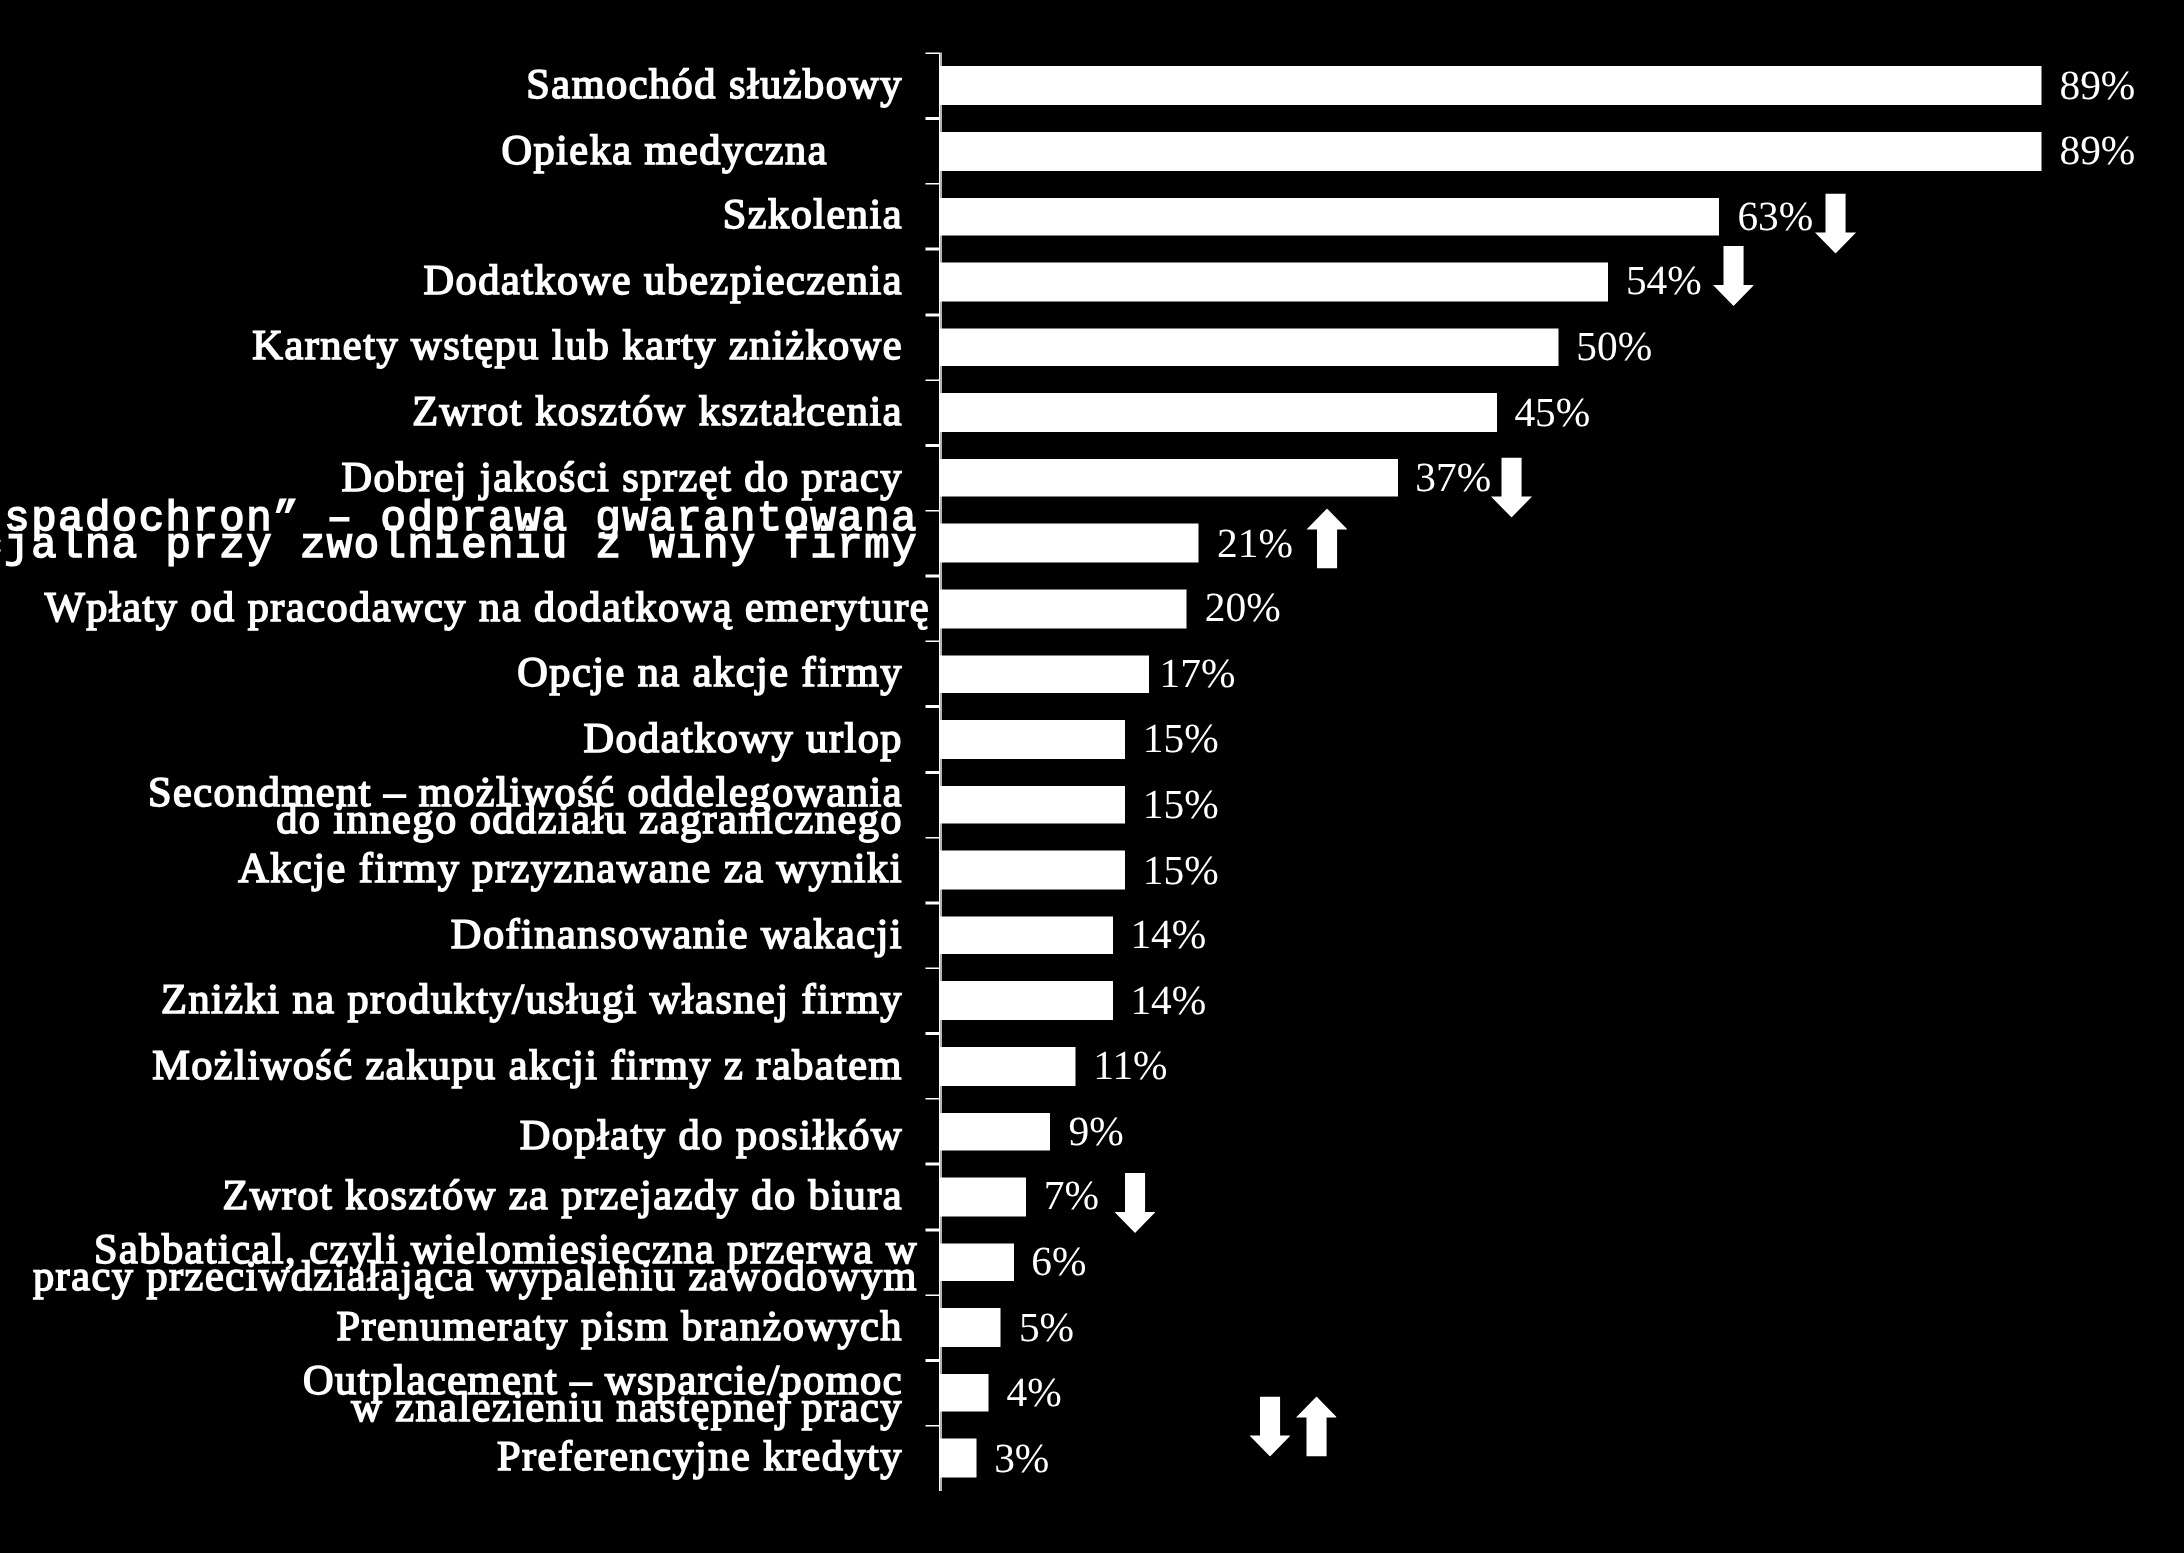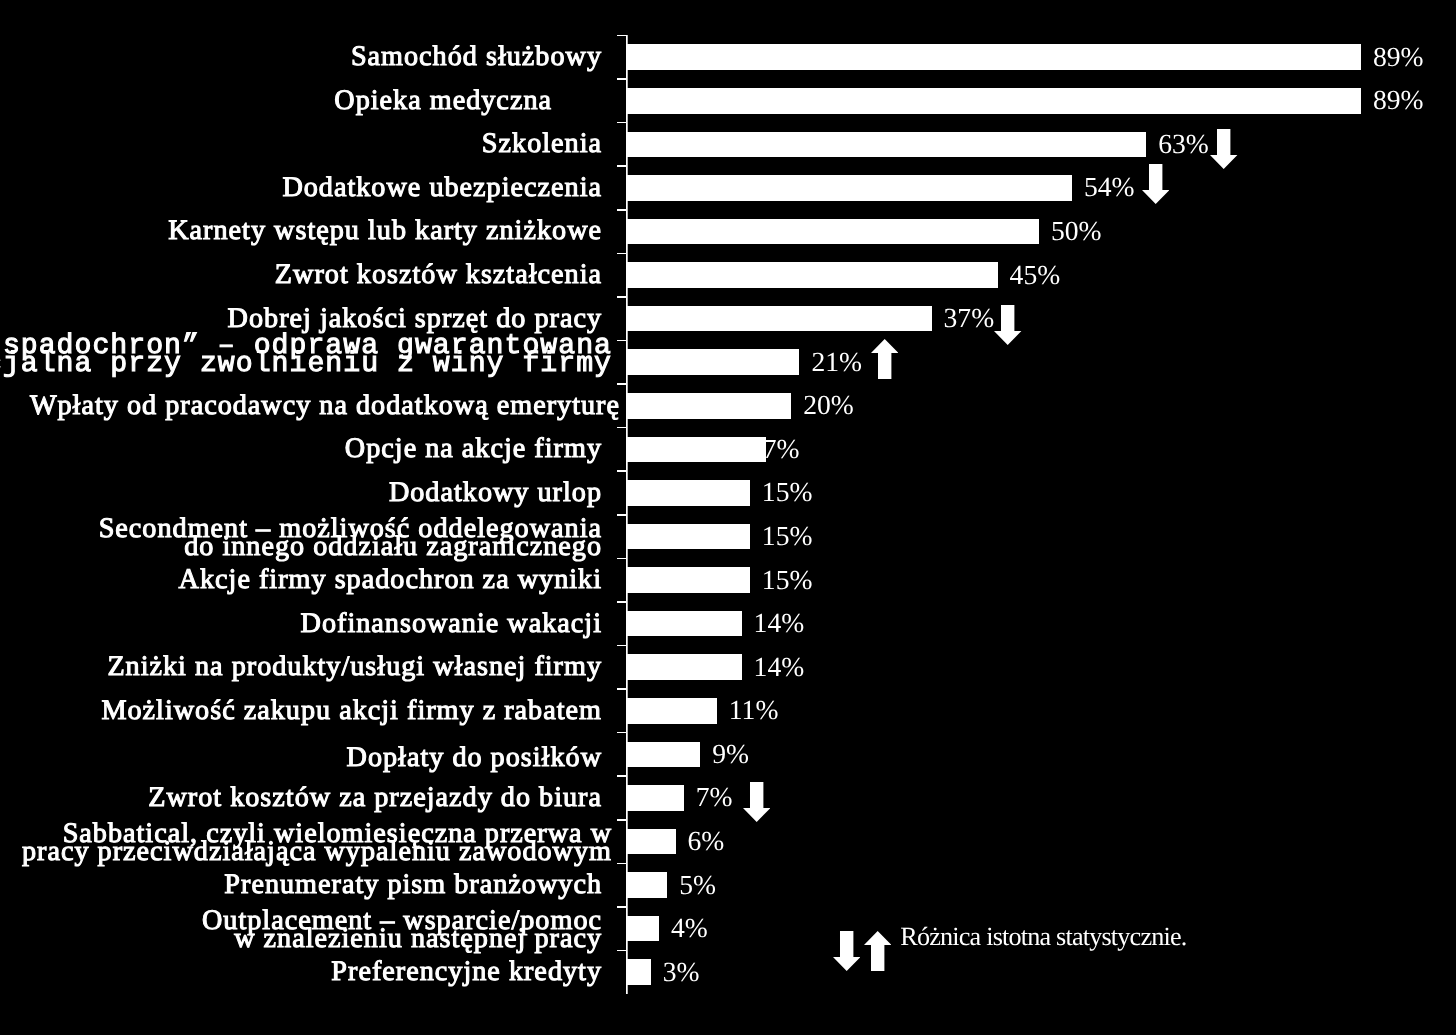--- a/index.html
+++ b/index.html
@@ -86,21 +86,21 @@
       <div class="cat-label" style="top: 222.443px; right: 854px; text-align: right;">Karnety wstępu lub karty zniżkowe</div>
       <div class="cat-label" style="top: 266.013px; right: 854px;">Zwrot kosztów kształcenia</div>
       <div class="cat-label" style="top: 309.583px; right: 854px;">Dobrej jakości sprzęt do pracy</div>
       <div class="cat-label" style="top: 338px; right: 844px; font-family: Liberation Mono, monospace;">„Złoty spadochron” – odprawa gwarantowana
 i specjalna przy zwolnieniu z winy firmy</div>
       <div class="cat-label" style="top: 396.723px; right: 836px;">Wpłaty od pracodawcy na dodatkową emeryturę</div>
       <div class="cat-label" style="top: 440.293px; right: 854px;">Opcje na akcje firmy</div>
       <div class="cat-label" style="top: 483.863px; right: 854px;">Dodatkowy urlop</div>
       <div class="cat-label" style="top: 519.633px; right: 854px;">Secondment – możliwość oddelegowania
 do innego oddziału zagranicznego</div>
-      <div class="cat-label" style="top: 571.003px; right: 854px;">Akcje firmy spadochron za wyniki</div>
+      <div class="cat-label" style="top: 571.003px; right: 854px;">Akcje firmy przyznawane za wyniki</div>
       <div class="cat-label" style="top: 614.573px; right: 854px;">Dofinansowanie wakacji</div>
       <div class="cat-label" style="top: 658.143px; right: 854px;">Zniżki na produkty/usługi własnej firmy</div>
       <div class="cat-label" style="top: 701.713px; right: 854px;">Możliwość zakupu akcji firmy z rabatem</div>
       <div class="cat-label" style="top: 749px; right: 854px; margin-left: 17px;">Dopłaty do posiłków</div>
       <div class="cat-label" style="top: 788.853px; right: 854px;">Zwrot kosztów za przejazdy do biura</div>
       <div class="cat-label" style="top: 824.623px; right: 844px;">Sabbatical, czyli wielomiesięczna przerwa w
 pracy przeciwdziałająca wypaleniu zawodowym</div>
       <div class="cat-label" style="top: 875.993px; right: 854px;">Prenumeraty pism branżowych</div>
       <div class="cat-label" style="top: 911.763px; right: 854px;">Outplacement – wsparcie/pomoc
 w znalezieniu następnej pracy</div>
@@ -158,21 +158,21 @@
   <div id="values">
       <div class="val-label" style="left: 1372.96px; top: 42.685px;">89%</div>
       <div class="val-label" style="left: 1372.96px; top: 86.255px;">89%</div>
       <div class="val-label" style="left: 1158.25px; top: 129.825px;">63%</div>
       <div class="val-label" style="left: 1083.93px; top: 173.395px;">54%</div>
       <div class="val-label" style="left: 1050.9px; top: 216.965px;">50%</div>
       <div class="val-label" style="left: 1009.61px; top: 260.535px;">45%</div>
       <div class="val-label" style="left: 943.546px; top: 304.105px;">37%</div>
       <div class="val-label" style="left: 811.418px; top: 347.675px;">21%</div>
       <div class="val-label" style="left: 803.16px; top: 391.245px;">20%</div>
-      <div class="val-label" style="left: 749px; top: 434.815px; text-align: right;">17%</div>
+      <div class="val-label" style="left: 773px; top: 434.815px; text-align: right;">17%</div>
       <div class="val-label" style="left: 761.87px; top: 478.385px;">15%</div>
       <div class="val-label" style="left: 761.87px; top: 521.955px;">15%</div>
       <div class="val-label" style="left: 761.87px; top: 565.525px;">15%</div>
       <div class="val-label" style="left: 753.612px; top: 609.095px;">14%</div>
       <div class="val-label" style="left: 753.612px; top: 652.665px;">14%</div>
       <div class="val-label" style="left: 728.838px; top: 696.235px;">11%</div>
       <div class="val-label" style="left: 712.322px; top: 739.805px;">9%</div>
       <div class="val-label" style="left: 695.806px; top: 783.375px;">7%</div>
       <div class="val-label" style="left: 687.548px; top: 826.945px;">6%</div>
       <div class="val-label" style="left: 679.29px; top: 870.515px;">5%</div>
@@ -207,16 +207,15 @@
       </div>
     </div>
 
   <div id="legend">
     <div id="legend-icons"><span><svg width="27.4" height="40" viewBox="0 0 27.4 40">
             <path d="M6.999999999999999 0 L20.4 0 L20.4 26 L27.4 26 L13.7 40 L0 26 L6.999999999999999 26 Z" fill="#fff"></path>
           </svg></span><span class="up"><svg width="27.4" height="40" viewBox="0 0 27.4 40">
             <path d="M13.7 0 L27.4 14 L20.4 14 L20.4 40 L6.999999999999999 40 L6.999999999999999 14 L0 14 Z" fill="#fff"></path>
           </svg></span></div>
     <div id="legend-text">
-      <div>Różnica istotna statystycznie.</div>
     </div>
   </div>
 </div>
 
 </body></html>

